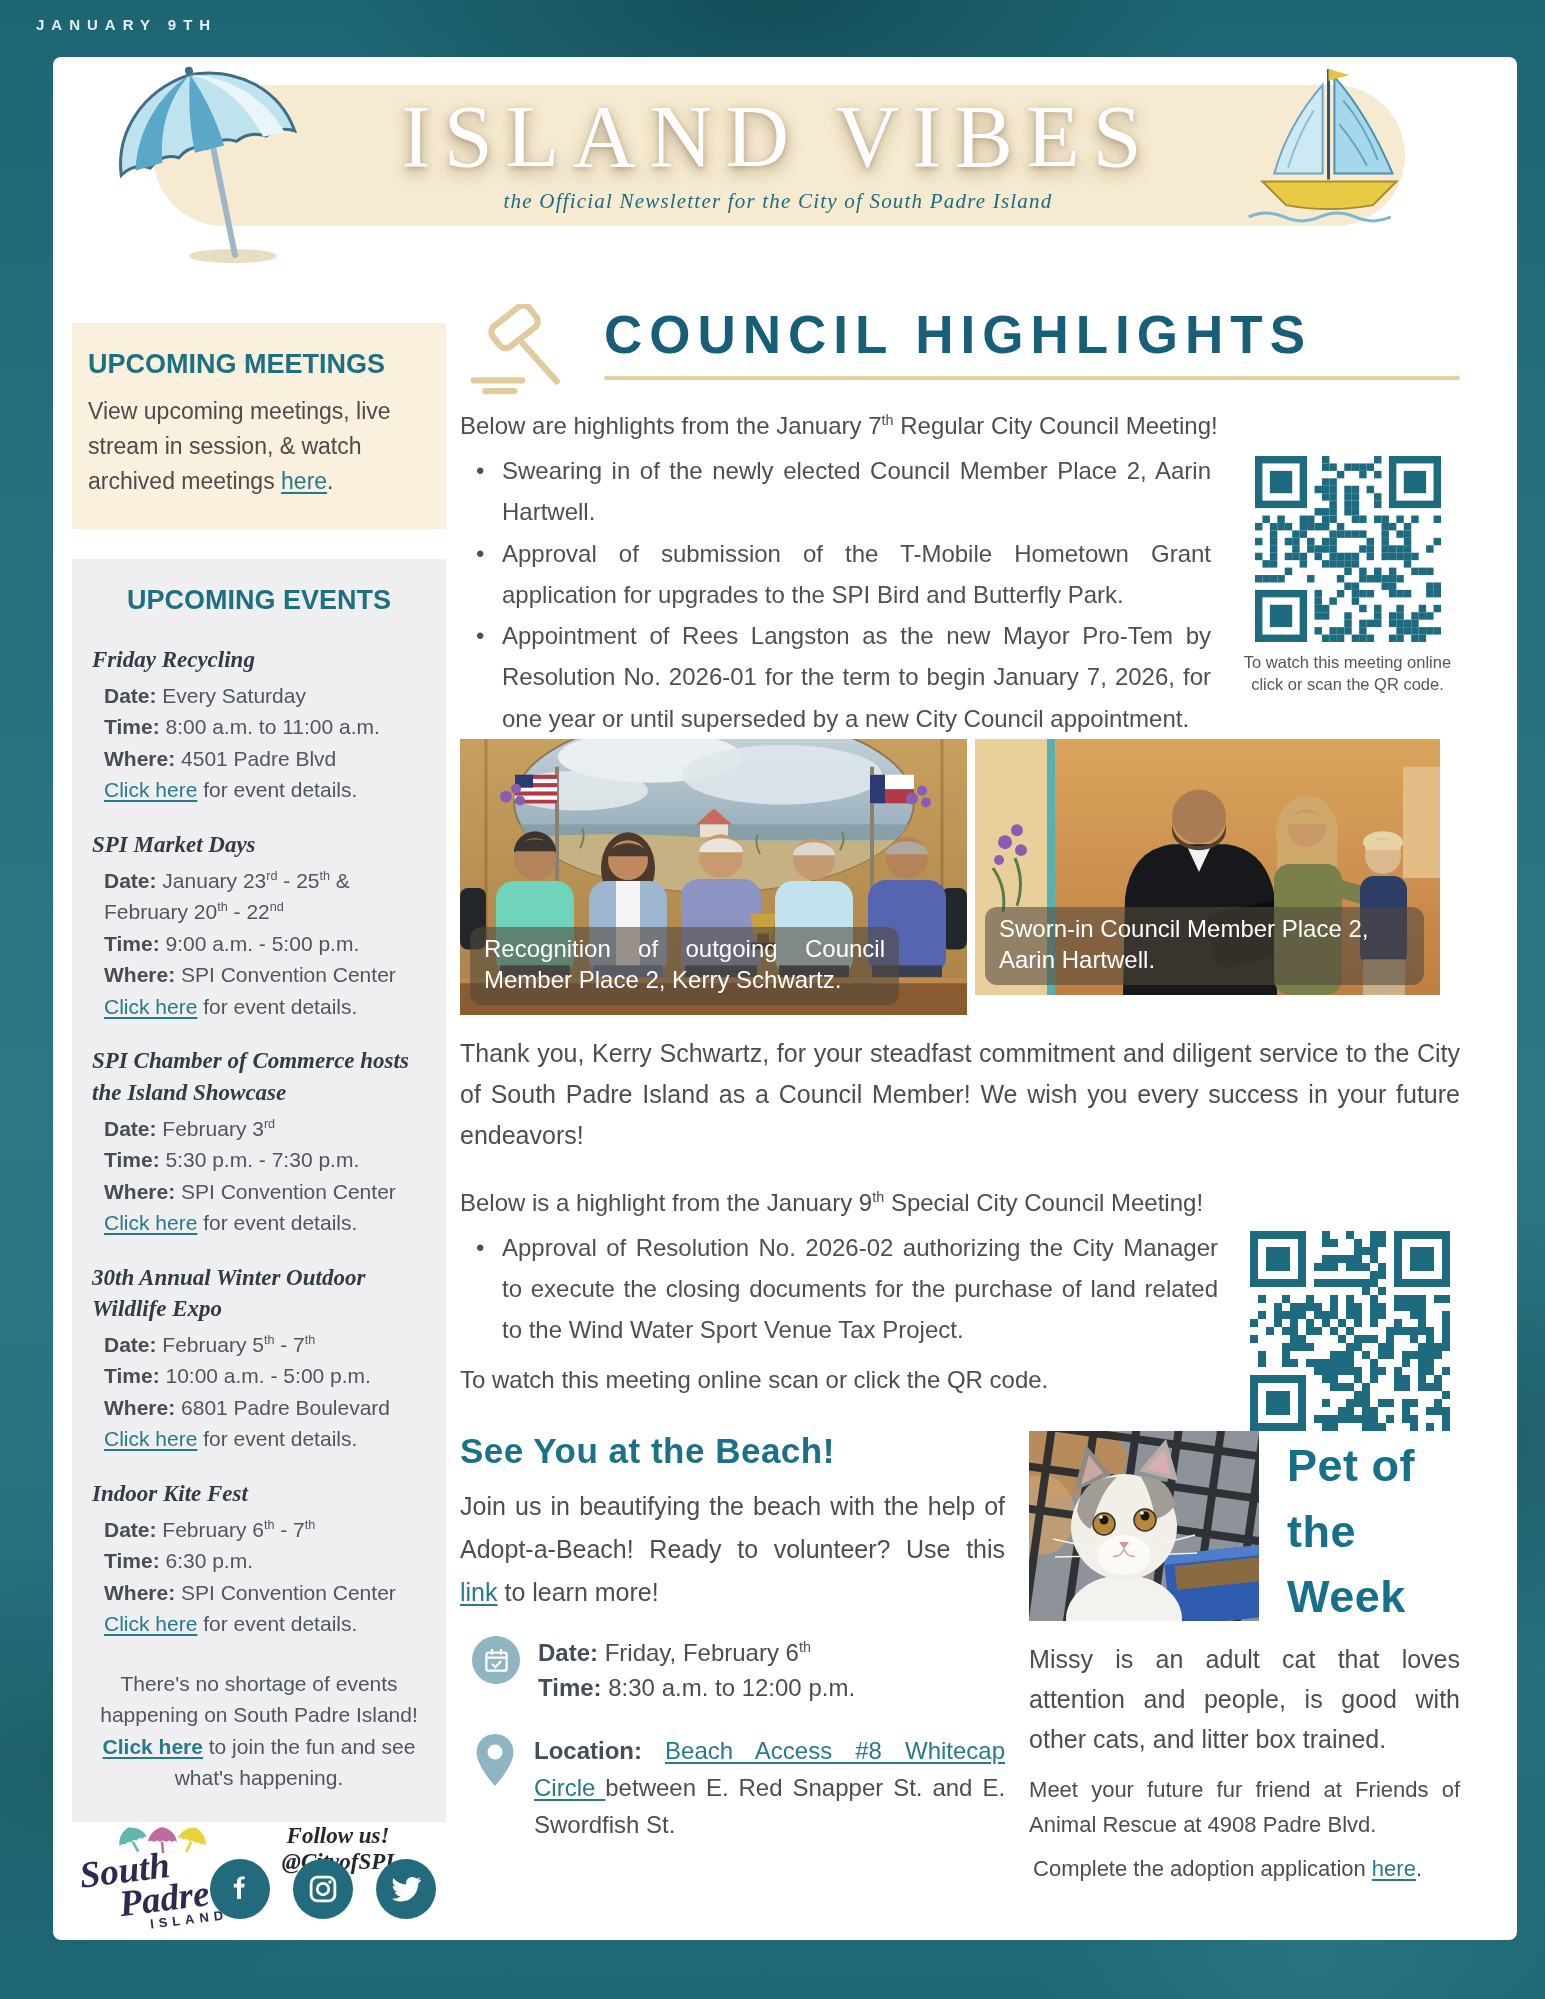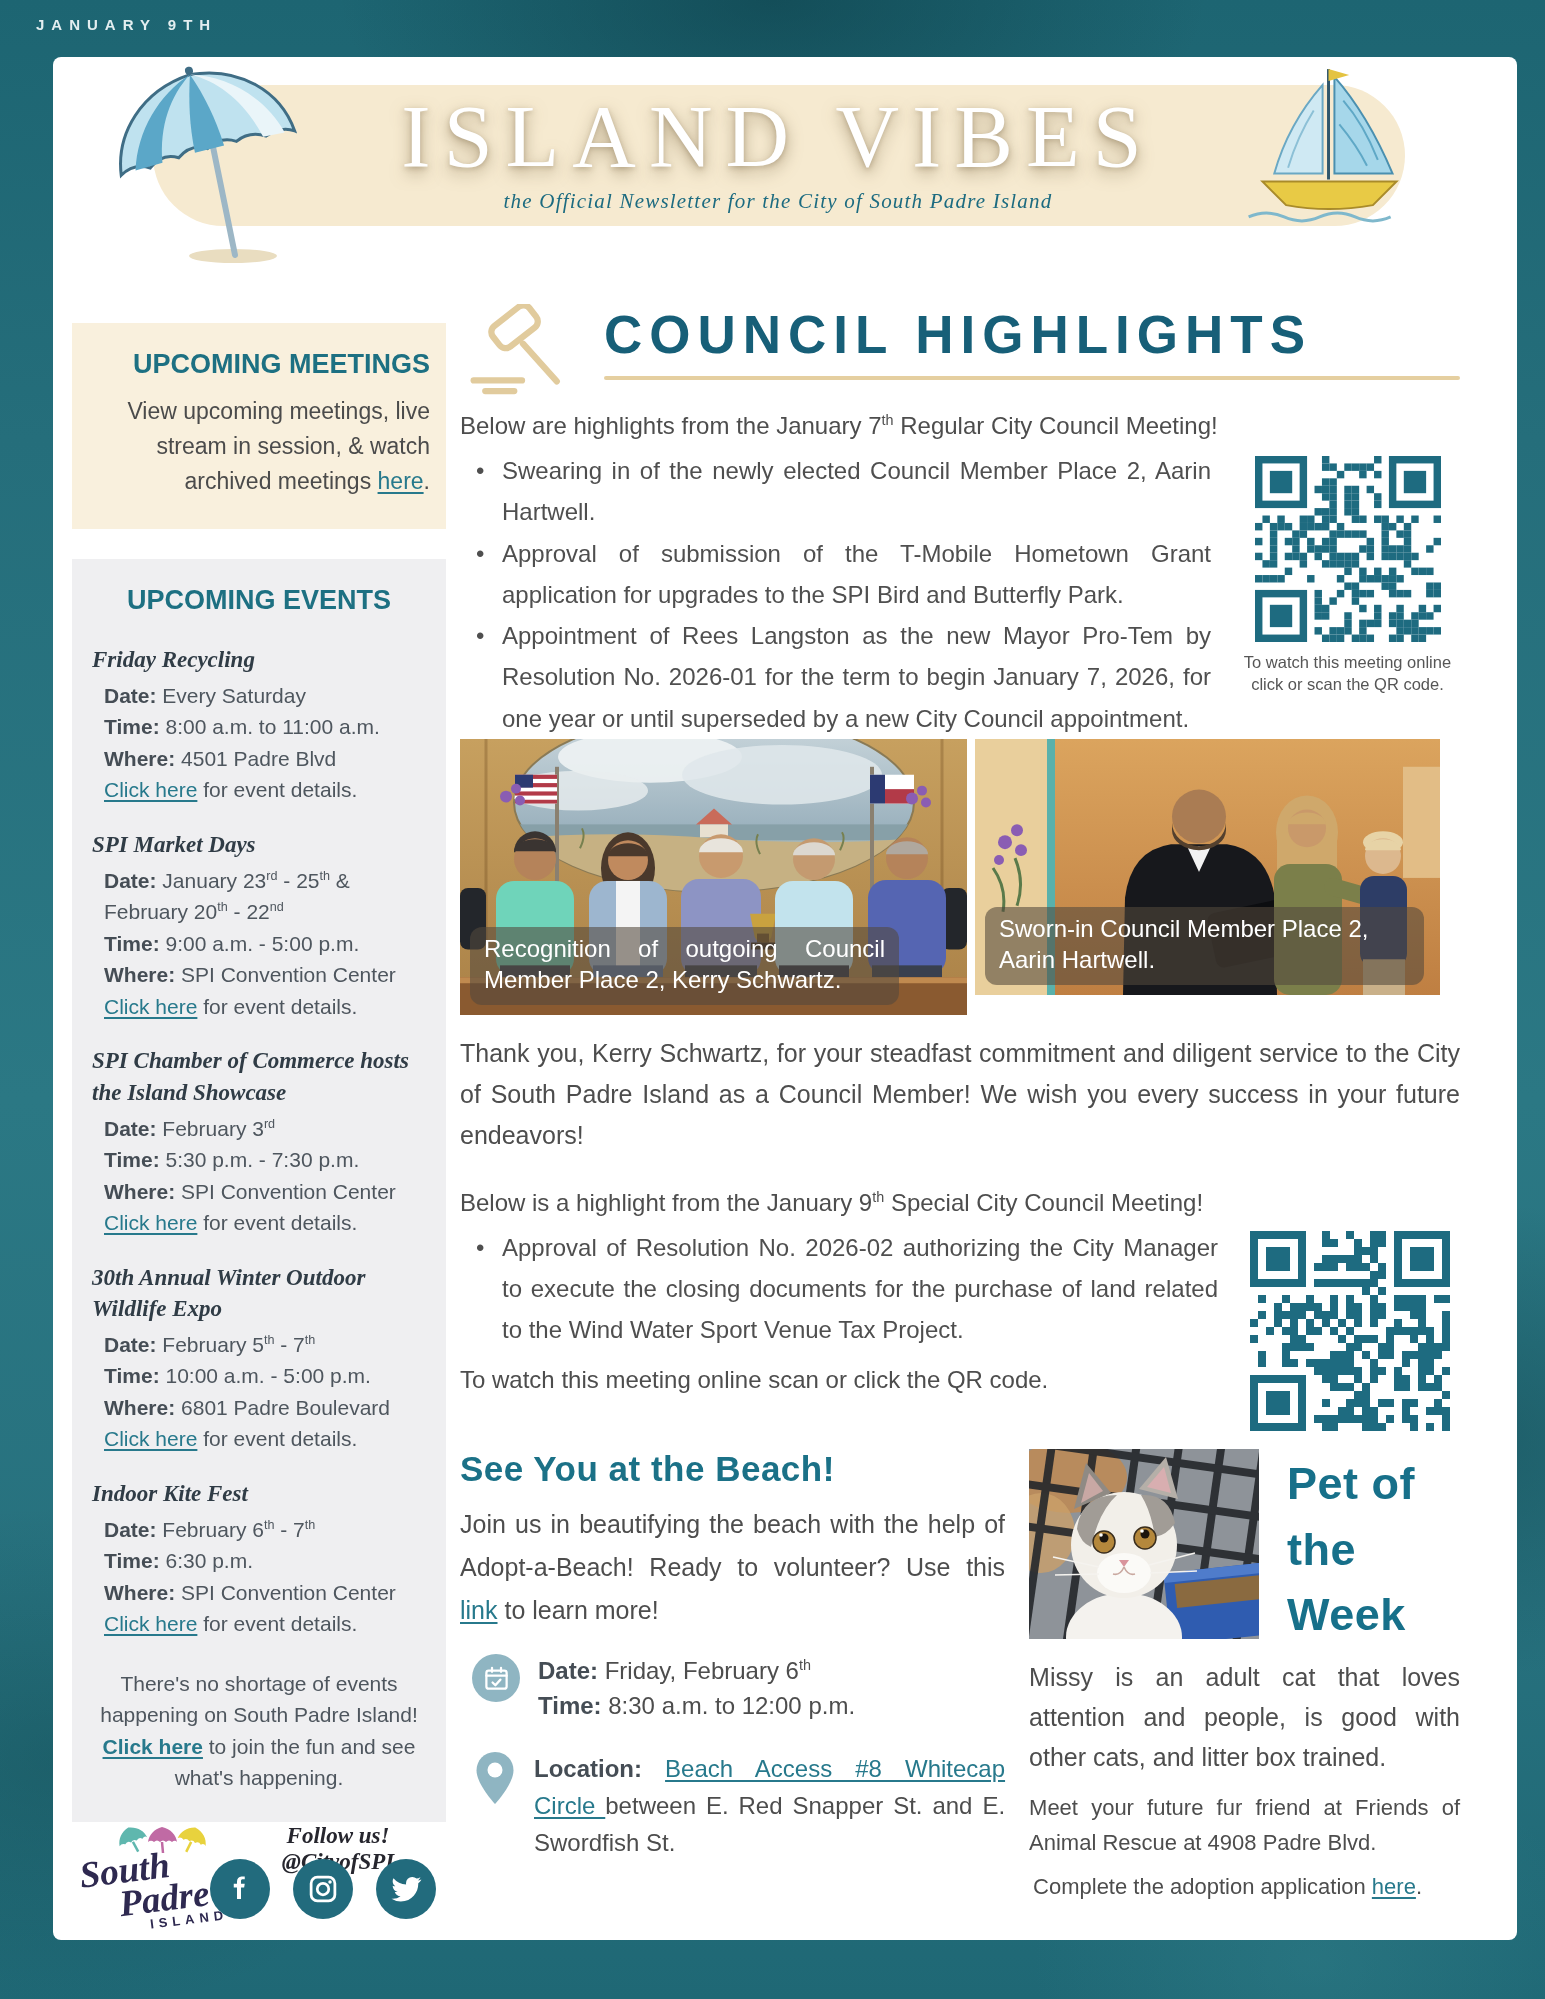--- a/index.html
+++ b/index.html
@@ -21,21 +21,21 @@
     font-family:"Liberation Serif",serif;font-weight:400;font-size:88px;line-height:1;
     letter-spacing:13px;color:#ffffff;
     text-shadow:0 6px 16px rgba(118,98,64,.55),0 2px 5px rgba(118,98,64,.35);}
   .mh-sub{position:absolute;left:240px;top:132px;width:970px;text-align:center;
     font-family:"Liberation Serif",serif;font-style:italic;font-size:21px;letter-spacing:1.2px;color:#1c6b80;}
   .umbrella{position:absolute;left:30px;top:0;}
   .sailboat{position:absolute;left:1170px;top:4px;}
 
   
   .sidebar{position:absolute;left:19px;top:266px;width:374px;}
-  .meetings{background:#f9f0dd;padding:26px 16px 30px;text-align:right;}
+  .meetings{background:#f9f0dd;padding:26px 16px 30px;text-align:left;}
   .meetings h2{margin:0 0 14px;font-size:27px;font-weight:700;color:#1d7082;}
   .meetings p{margin:0;font-size:23px;line-height:1.52;color:#4b4b4b;}
   .events{background:#efeff1;margin-top:30px;padding:26px 20px 28px;}
   .events h2{margin:0 0 28px;font-size:27px;font-weight:700;color:#1d7082;text-align:center;}
   .event{margin-bottom:23px;}
   .ev-title{margin:0 0 5px;font-family:"Liberation Serif",serif;font-style:italic;font-weight:700;
     font-size:23px;line-height:1.35;color:#303c46;}
   .ev-line{font-size:21px;line-height:1.5;color:#4e565e;padding-left:12px;margin:0;}
   .ev-line b{color:#454d55;}
   .ev-note{font-size:21px;line-height:1.5;color:#4e565e;text-align:center;margin:28px 2px 0;}
@@ -84,21 +84,21 @@
   .p1 .photo-cap{right:68px;text-align:justify;}
   .p2 .photo-cap{right:16px;}
   .thanks{margin:18px 0 0;font-size:25px;line-height:1.65;color:#4d4d4d;text-align:justify;}
   .sp-intro{margin:32px 0 0;font-size:24px;color:#4d4d4d;}
   .hl2{margin-top:10px;}
   .qr-wrap2{float:right;width:204px;margin:4px 8px 0 30px;}
   .qr-wrap2 .qr-box{width:200px;height:200px;}
   .watch{margin:16px 0 0;font-size:24px;color:#4d4d4d;}
 
   
-  .bottom{clear:both;display:flex;gap:24px;margin-top:55px;}
+  .bottom{clear:both;display:flex;gap:24px;margin-top:37px;}
   .beach{width:554px;}
   .beach h2{margin:0;font-size:35px;font-weight:700;color:#1b7187;letter-spacing:.5px;}
   .bp{margin:14px 0 0;font-size:25px;line-height:1.72;color:#4d4d4d;text-align:justify;}
   .row{display:flex;margin-top:22px;align-items:flex-start;}
   .cal{flex:0 0 auto;width:48px;height:48px;border-radius:50%;background:#8fb5c2;margin-left:12px;
     display:flex;align-items:center;justify-content:center;}
   .dt{margin-left:18px;font-size:24px;line-height:1.45;color:#4d4d4d;}
   .dt b,.loc-text b{color:#454d55;}
   .row.loc{margin-top:26px;}
   .pin{flex:0 0 auto;margin-left:14px;}

